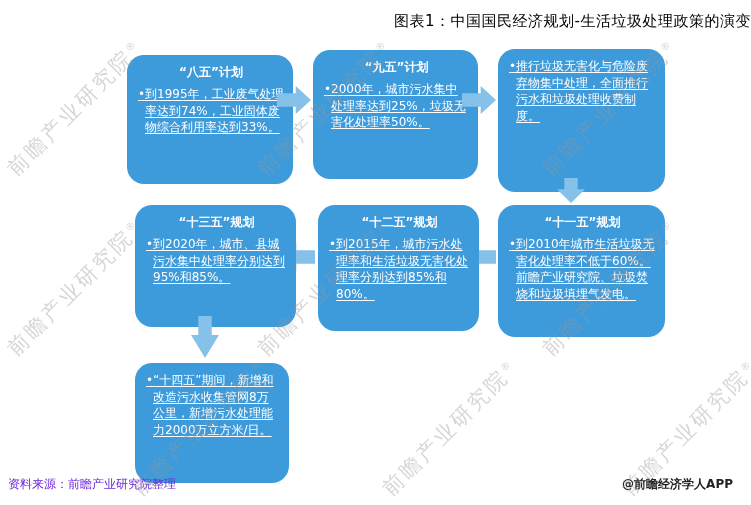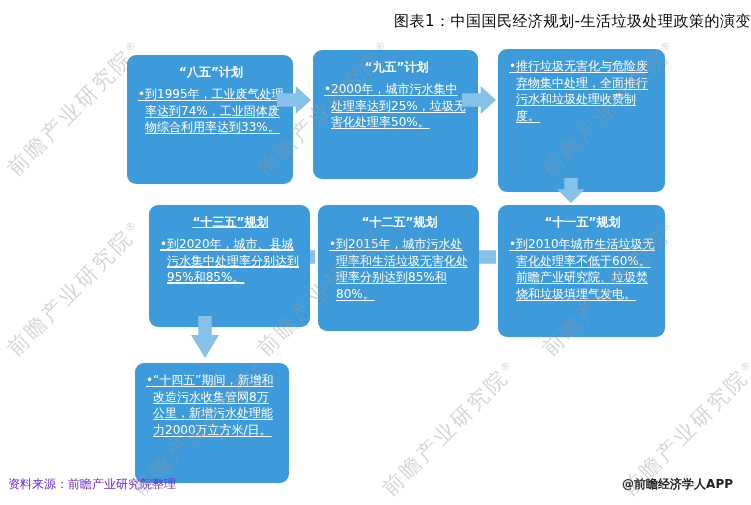--- a/index.html
+++ b/index.html
@@ -35,21 +35,21 @@
     letter-spacing: 3px;
     white-space: nowrap;
     pointer-events: none;
     z-index: 5;
   }
   .wm sup { font-size: 10px; letter-spacing: 0; }
   
   .box {
     position: absolute;
     background: var(--box-color, #3e9bdb);
-    border-radius: 9px;
+    border-radius: 17px;
     color: #ffffff;
     padding: 9px 9px 8px 11px;
     z-index: 2;
   }
   .box-title {
     text-align: center;
     font-weight: bold;
     font-size: 12px;
     margin-bottom: 5px;
   }
@@ -59,21 +59,21 @@
     text-decoration: underline;
     text-underline-offset: 2px;
     text-indent: -7px;
     padding-left: 7px;
   }
   .b0 { left: 127px; top: 55px;  width: 146px; height: 112px; }
   .b1 { left: 313px; top: 50px;  width: 145px; height: 112px; }
   .b2 { left: 498px; top: 49px;  width: 147px; height: 126px; }
   .b3 { left: 498px; top: 205px; width: 147px; height: 115px; }
   .b4 { left: 318px; top: 205px; width: 141px; height: 109px; }
-  .b5 { left: 149px; top: 205px; width: 141px; height: 105px; text-decoration: underline; }
+  .b5 { left: 135px; top: 205px; width: 141px; height: 105px; }
   .b6 { left: 135px; top: 363px; width: 134px; height: 103px; }
   
   .arrow {
     position: absolute;
     background: var(--arrow-color, #86c1e9);
     z-index: 2;
   }
   .arrow.right { clip-path: polygon(0% 26%, 55% 26%, 55% 0%, 100% 50%, 55% 100%, 55% 74%, 0% 74%); }
   .arrow.left  { clip-path: polygon(100% 26%, 45% 26%, 45% 0%, 0% 50%, 45% 100%, 45% 74%, 100% 74%); }
   .arrow.down  { clip-path: polygon(26% 0%, 74% 0%, 74% 45%, 100% 45%, 50% 100%, 0% 45%, 26% 45%); }

